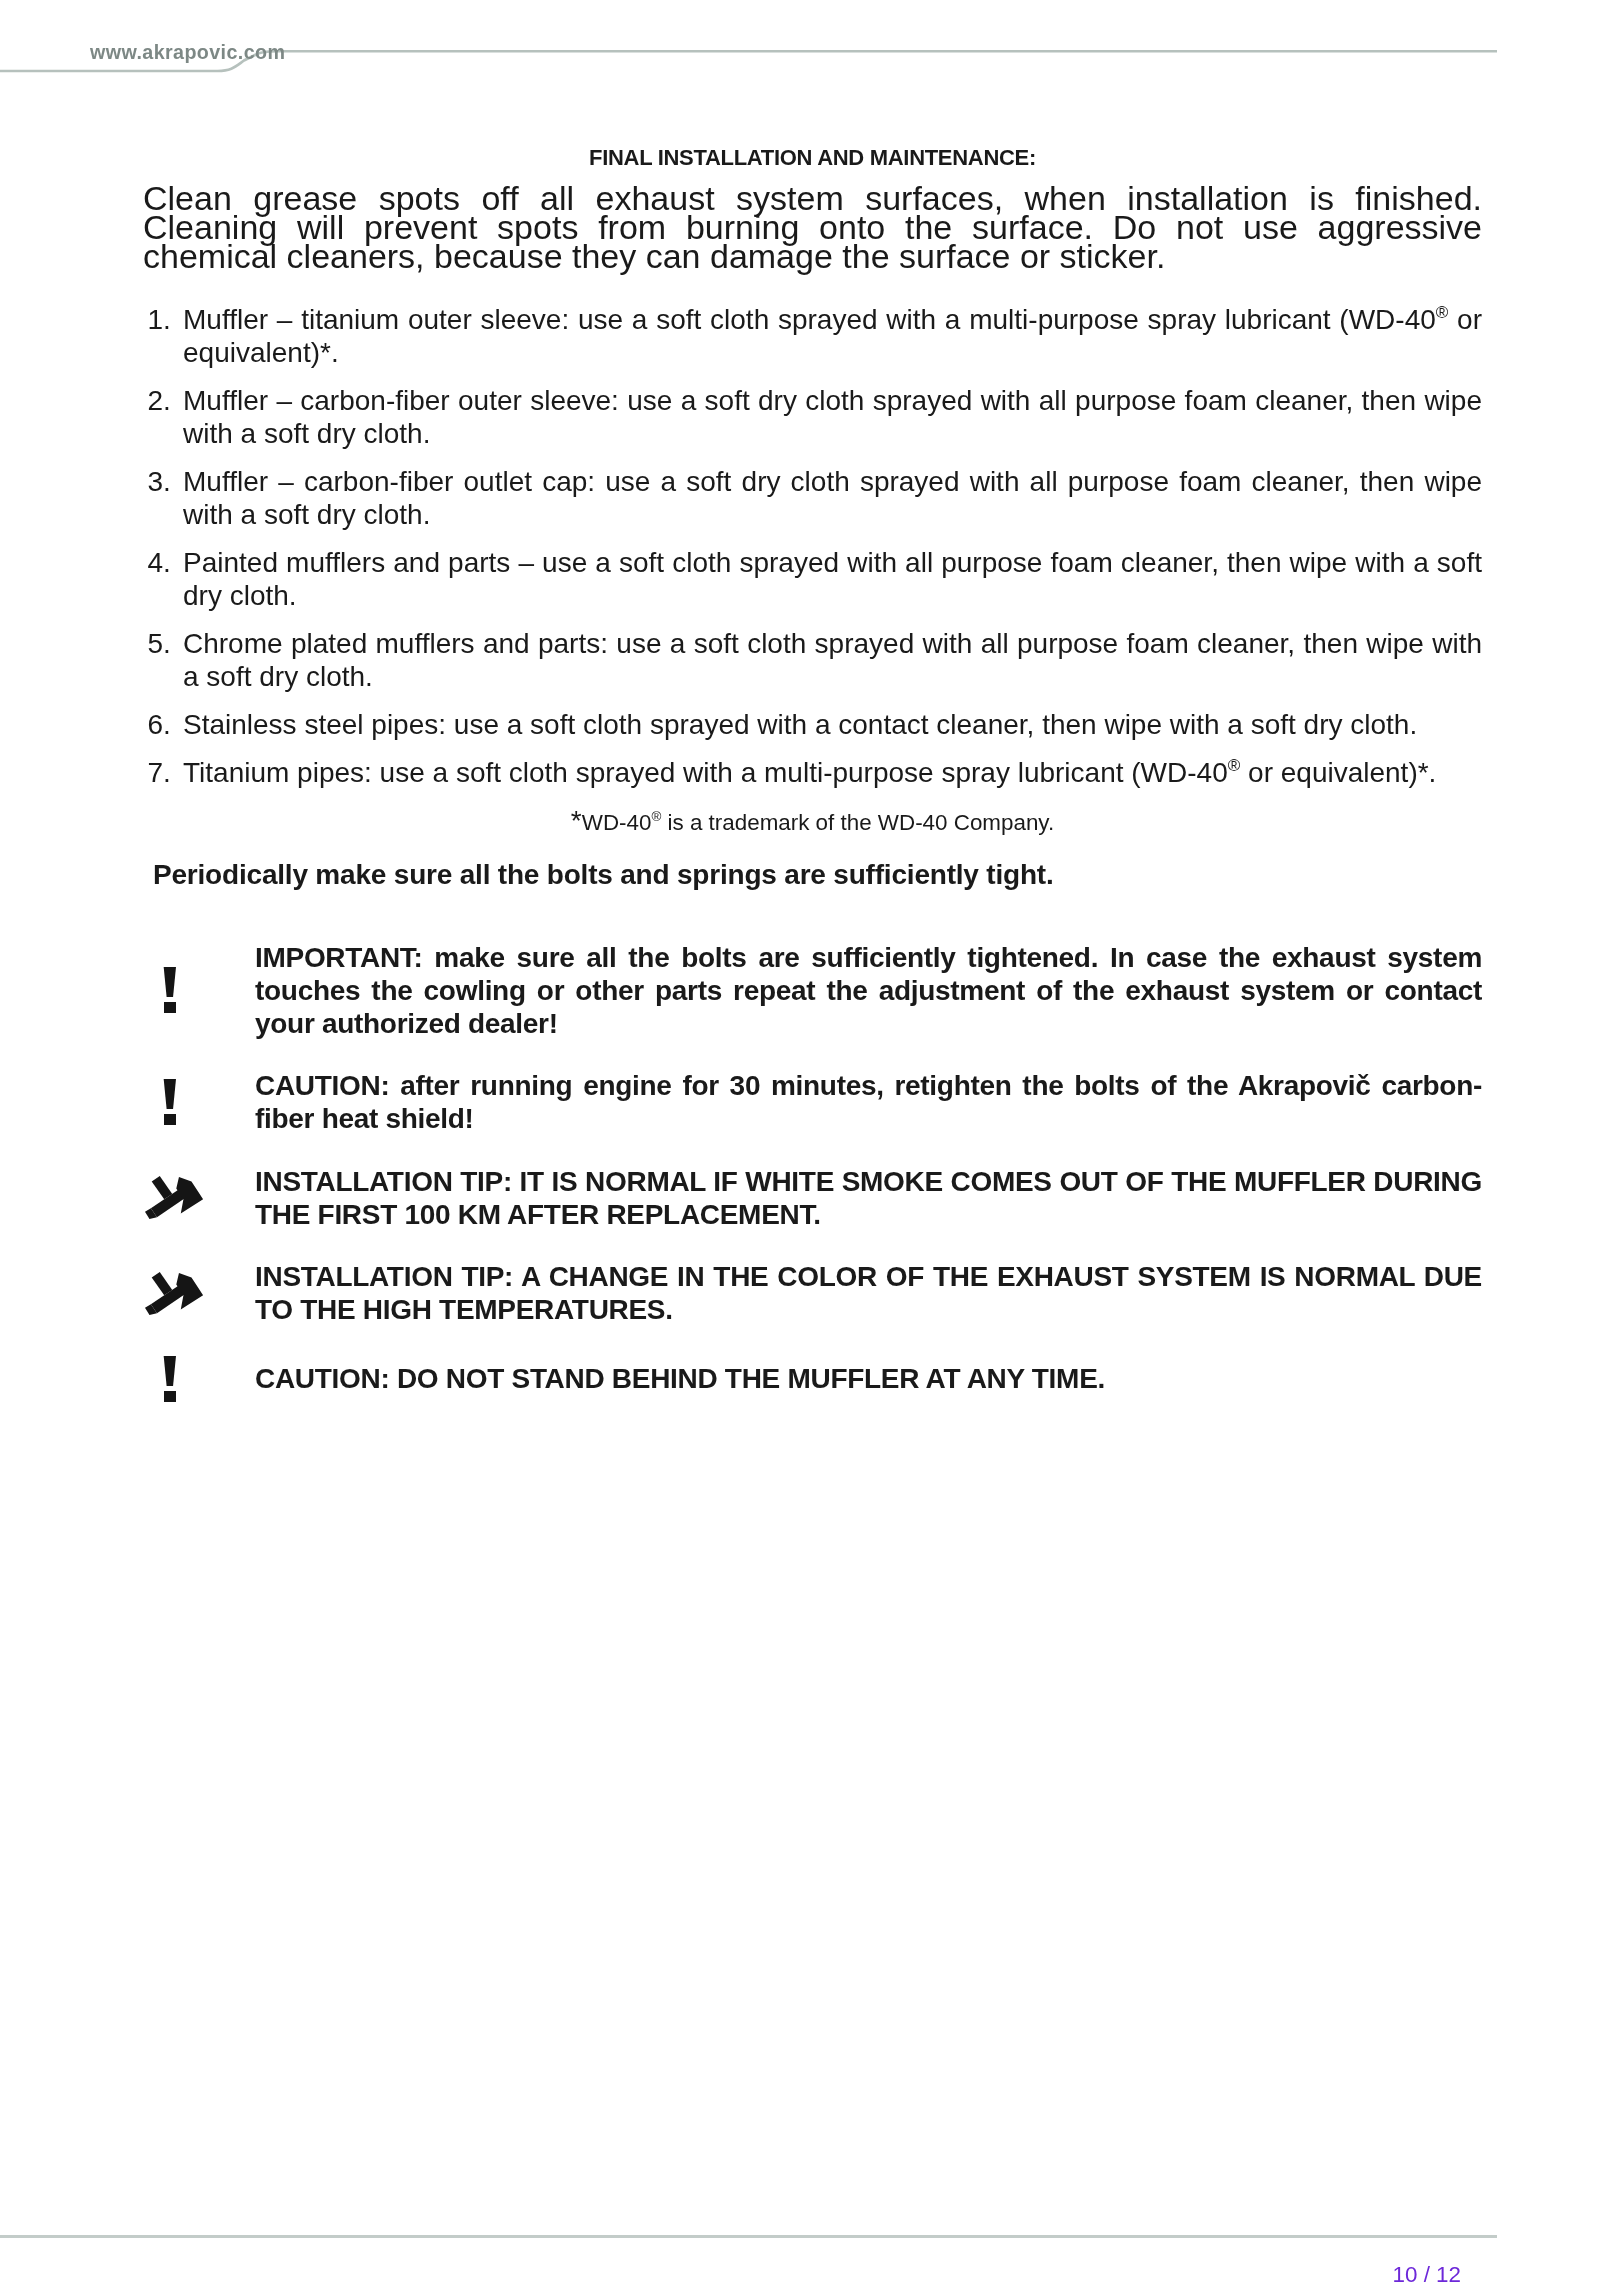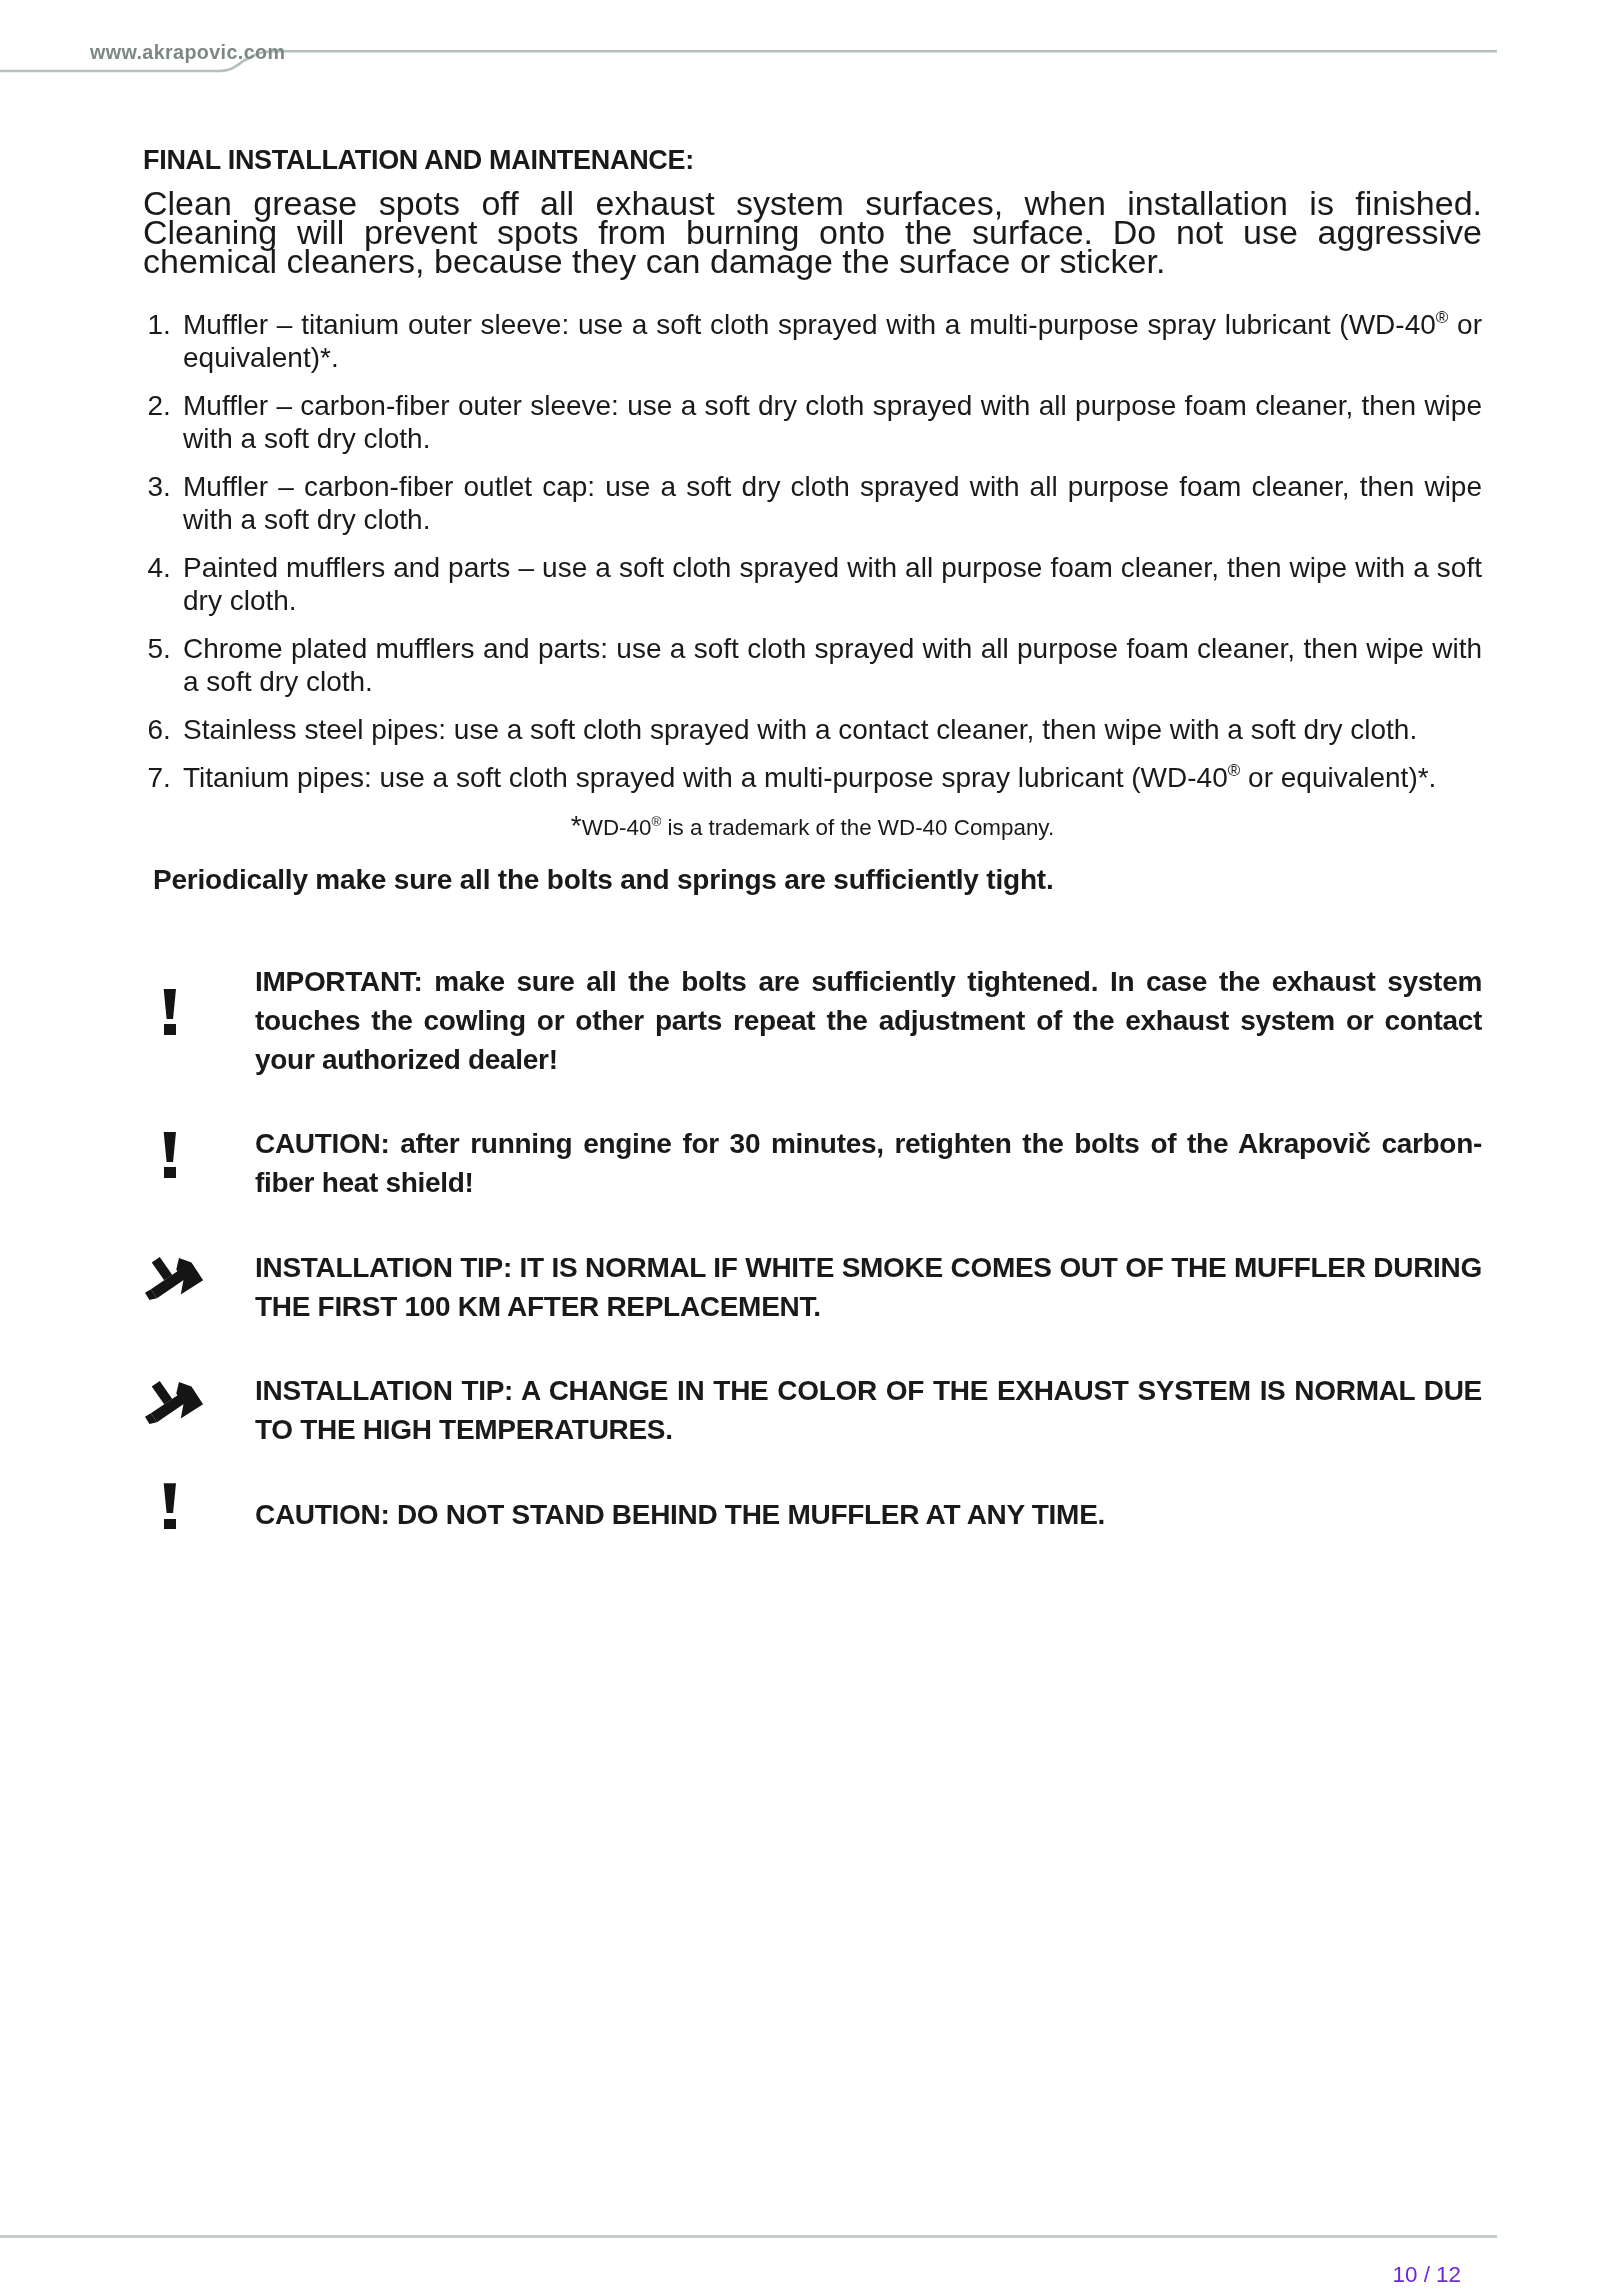--- a/index.html
+++ b/index.html
@@ -33,23 +33,24 @@
 
   
   .content {
     position: absolute;
     left: 143px;
     top: 145px;
     width: 1339px;
   }
   .doc-title {
     margin: 0 0 12.5px 0;
-    font-size: 27px;
+    font-size: 22px;
     font-weight: bold;
     letter-spacing: -0.3px;
+    text-align: center;
   }
   .intro {
     margin: 0;
     font-size: 34px;
     line-height: 29px;
     text-align: justify;
   }
   .steps {
     list-style: none;
     margin: 32px 0 0 0;
@@ -99,24 +100,23 @@
     flex: none;
     width: 112px;
     display: flex;
     align-items: center;
     box-sizing: border-box;
   }
   .notice-text {
     flex: 1;
     font-size: 28px;
     font-weight: bold;
-    line-height: 39px;
+    line-height: 33px;
     text-align: justify;
     letter-spacing: -0.3px;
-    margin-top: 16px;
   }
 
   
   .excl {
     margin-left: 19.7px;
     width: 14.3px;
     display: flex;
     flex-direction: column;
     align-items: center;
   }

